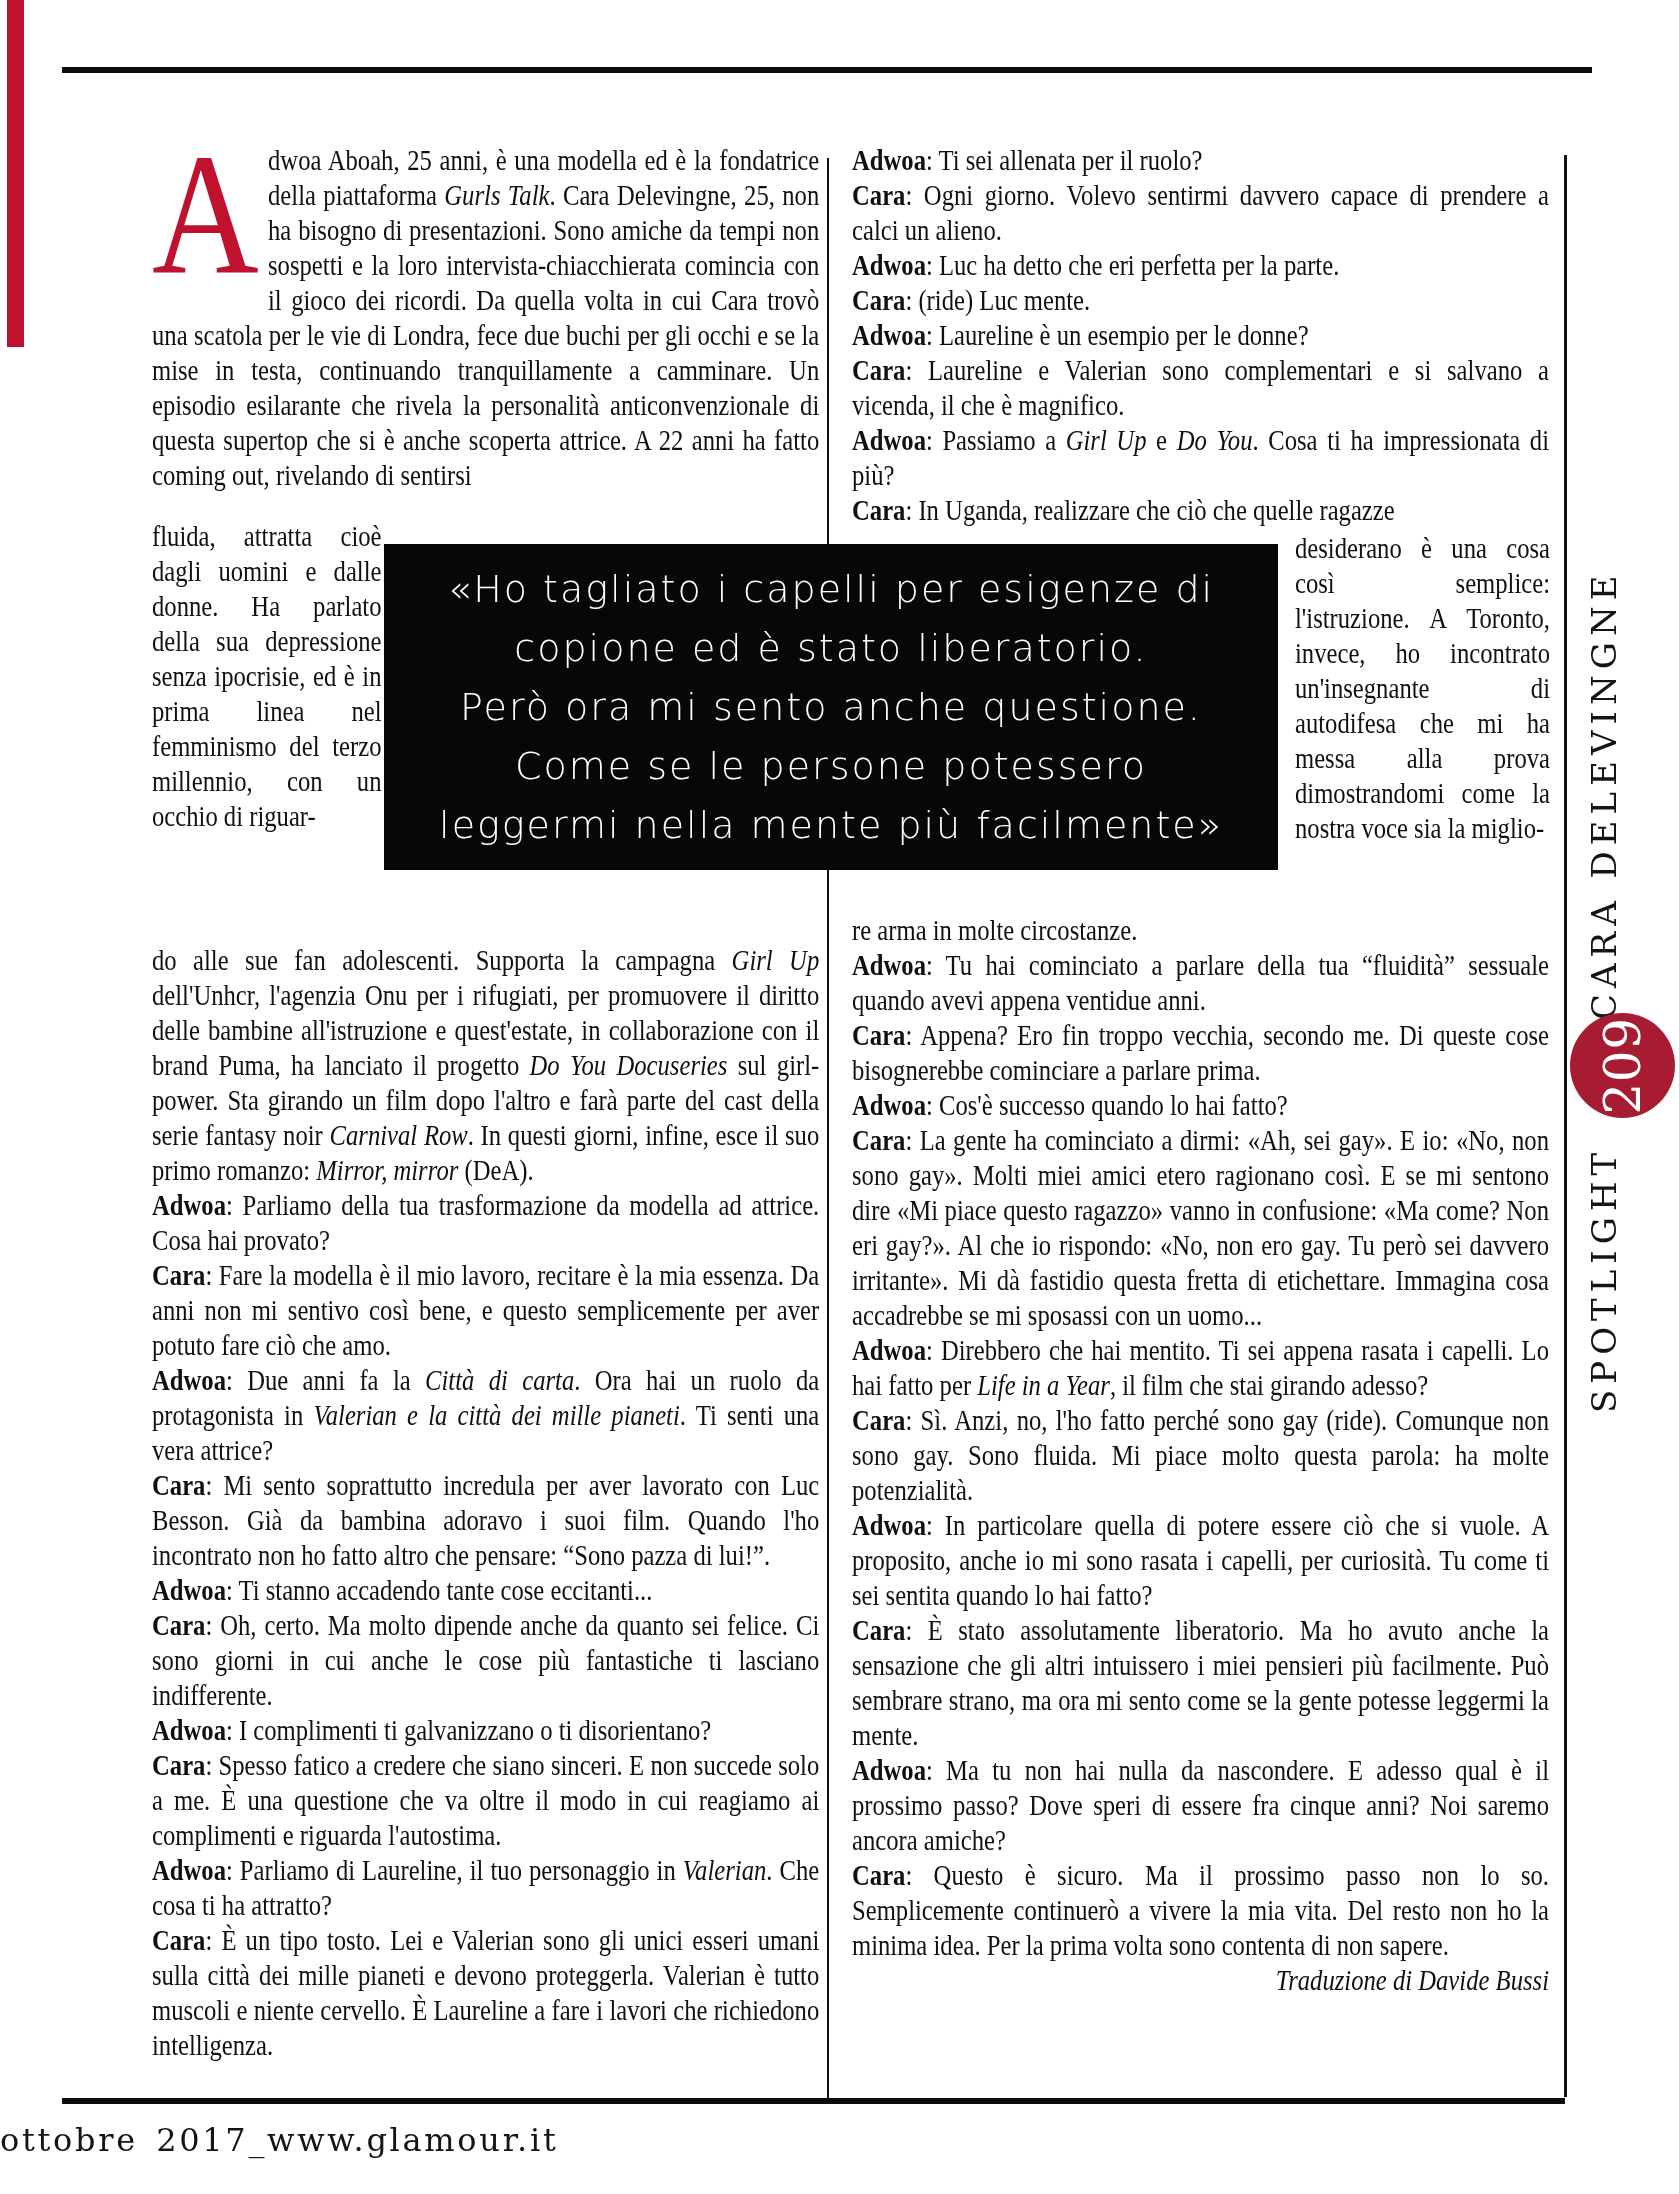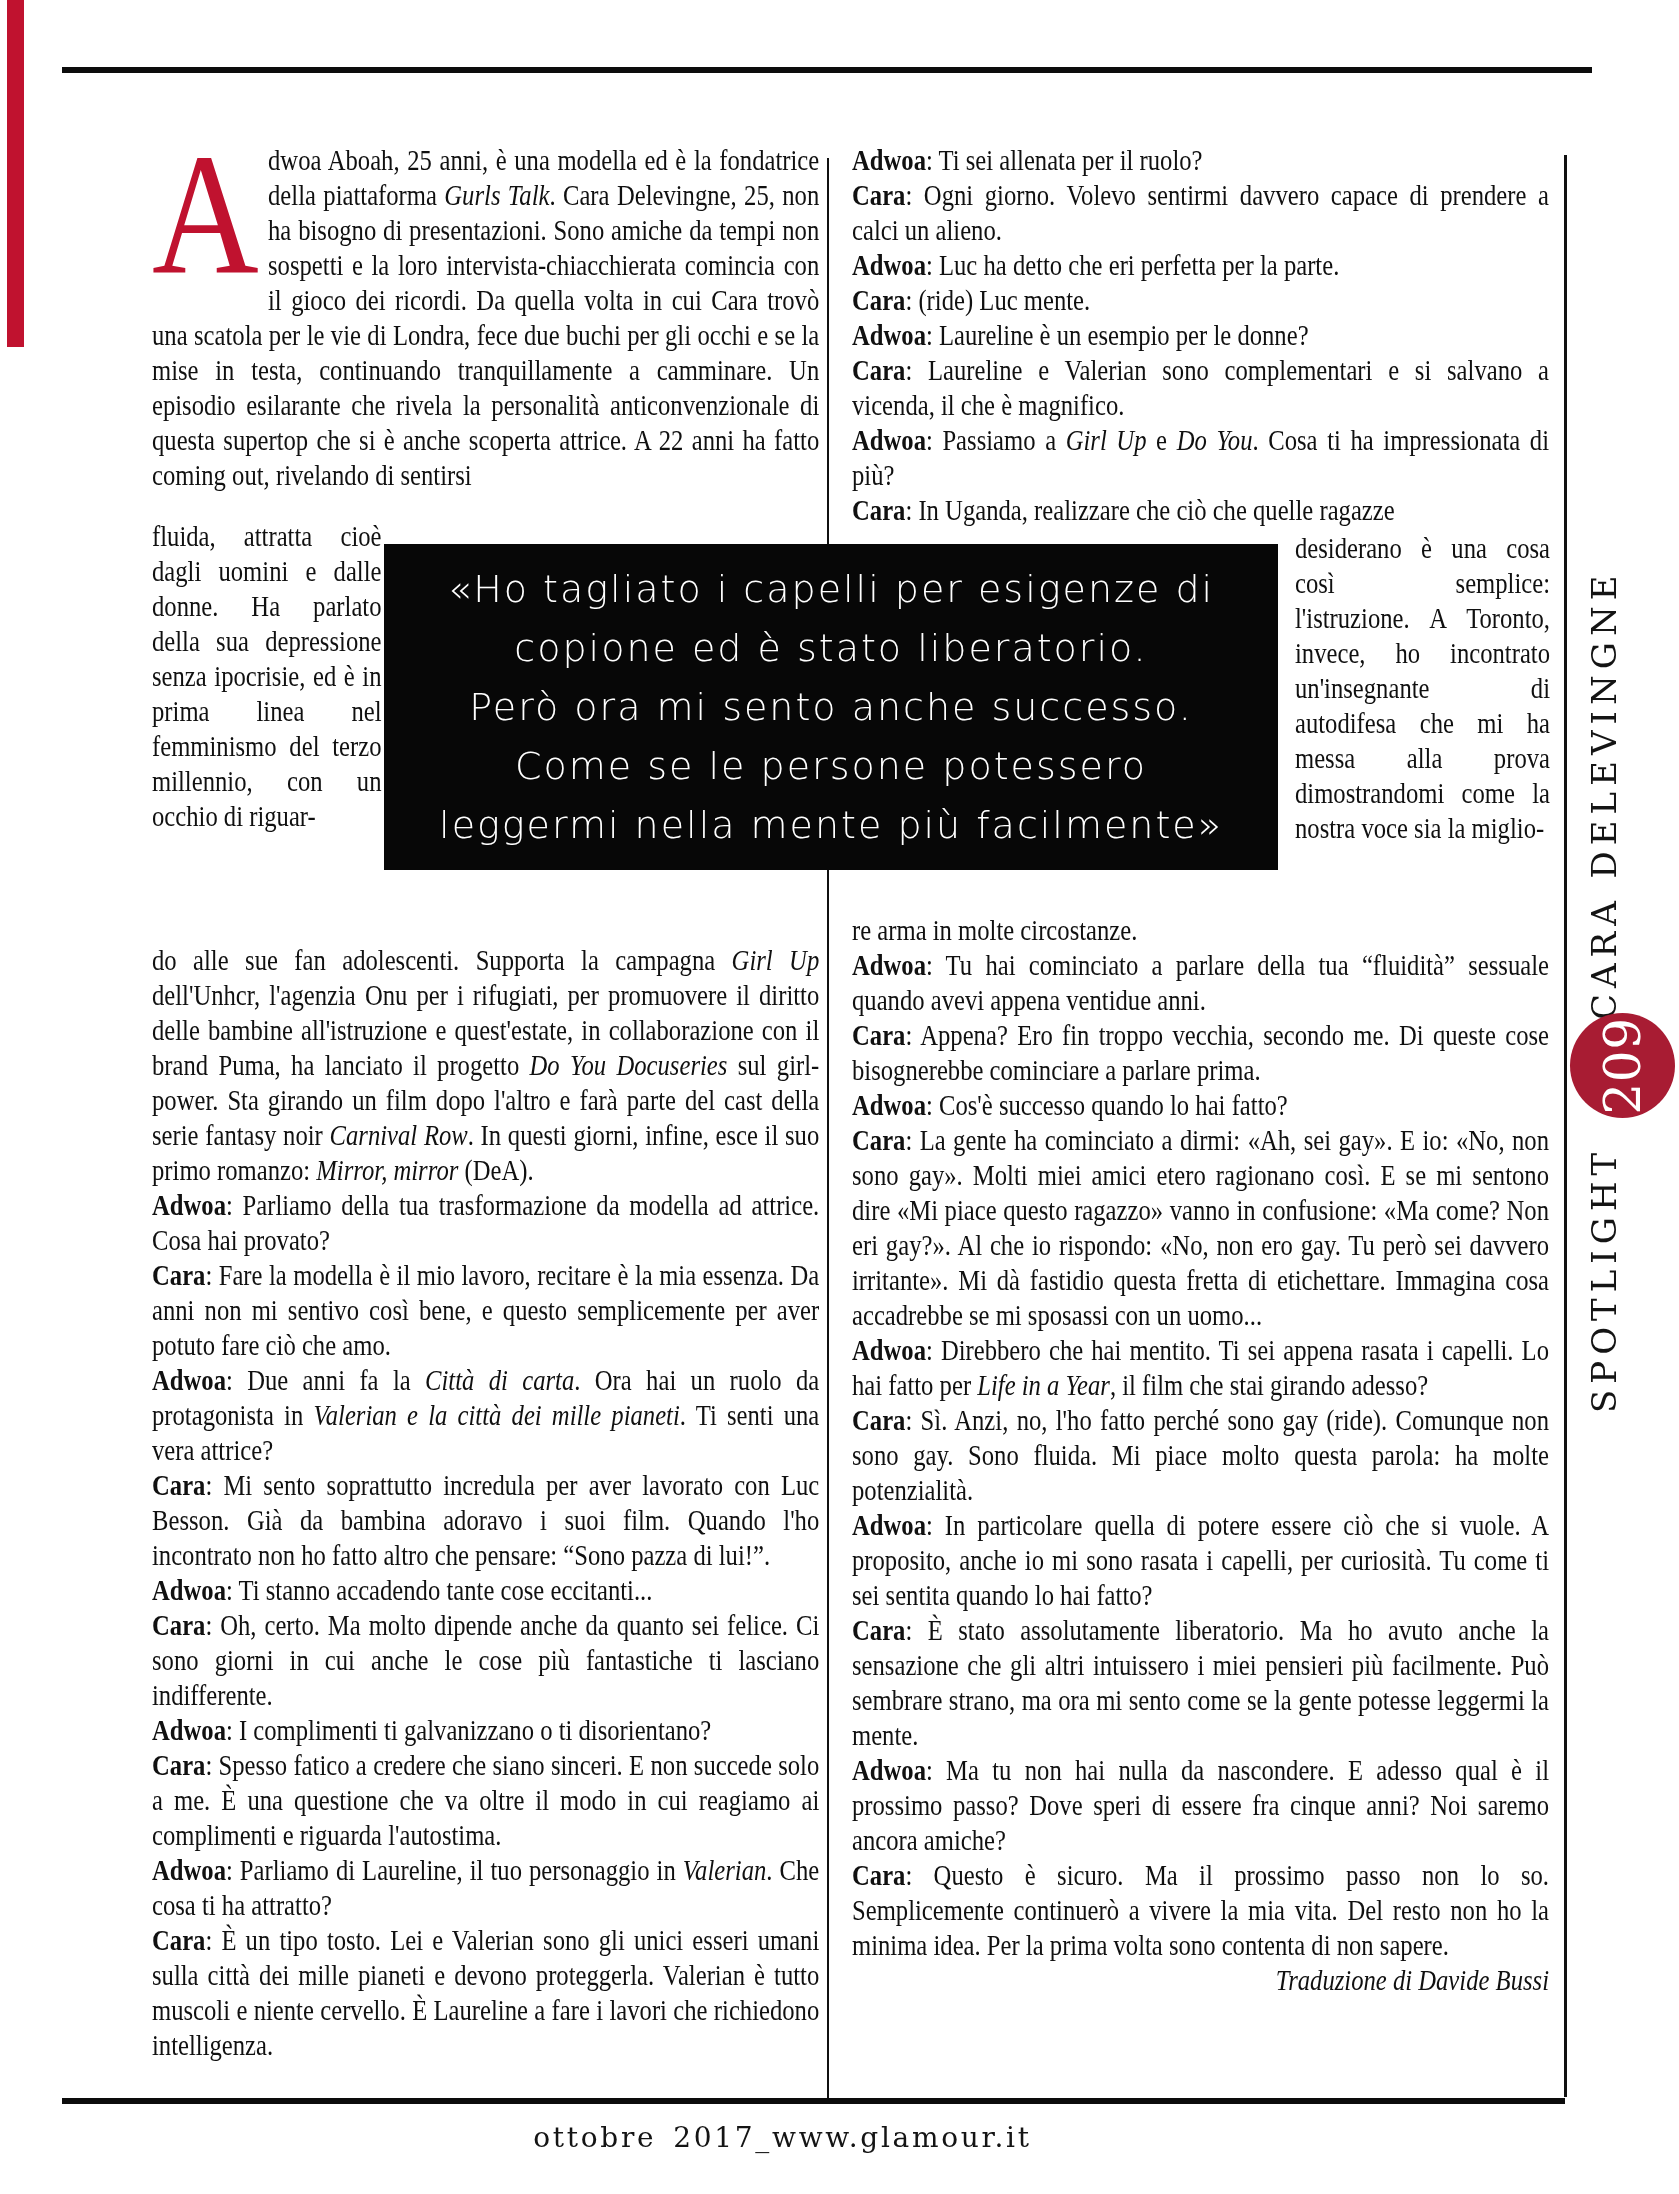--- a/index.html
+++ b/index.html
@@ -38,22 +38,22 @@
          font-family:"DejaVu Serif", serif;color:#141414;
          font-size:34px;letter-spacing:6px;white-space:nowrap;}
   .sidebar-name{left:1583px;top:582px;height:438px;line-height:43px;}
   .sidebar-spotlight{left:1583px;top:1140px;height:273px;line-height:43px;}
   .page-circle{left:1570px;top:1013px;width:105px;height:105px;border-radius:50%;
                background:var(--circle-red,#a81c33);display:flex;
                align-items:center;justify-content:center;}
   .page-circle span{transform:rotate(-90deg);color:#ffffff;font-size:50px;
                     font-family:"DejaVu Serif", serif;letter-spacing:0.7px;}
   
-  .footer{left:0;top:2121px;width:1565px;text-align:center;
-          font-family:"DejaVu Serif", serif;font-size:28px;letter-spacing:2.7px;
+  .footer{left:0;top:2121px;width:1565px;text-align:left;
+          font-family:"DejaVu Serif", serif;font-size:32px;letter-spacing:2.7px;
           word-spacing:5.4px;color:#141414;}
 </style>
 </head>
 <body>
 
 <div class="abs red-strip"></div>
 <div class="abs top-bar"></div>
 <div class="abs bottom-bar"></div>
 <div class="abs divider-center"></div>
 <div class="abs divider-right"></div>
@@ -72,21 +72,21 @@
     <p class="qa"><b>Cara</b>: Laureline e Valerian sono complementari e si salvano a vicenda, il che è magnifico.</p>
     <p class="qa"><b>Adwoa</b>: Passiamo a <i>Girl Up</i> e <i>Do You</i>. Cosa ti ha impressionata di più?</p>
     <p class="qa"><b>Cara</b>: In Uganda, realizzare che ciò che quelle ragazze</p>
   </div>
 
 <div class="abs textblock col1-narrow">fluida, attratta cioè dagli uomini e dalle donne. Ha parlato della sua depressione senza ipocrisie, ed è in prima linea nel femminismo del terzo millennio, con un occhio di riguar-</div>
 
 <div class="abs quote-box">
   <div class="quote-text">«Ho tagliato i capelli per esigenze di
 copione ed è stato liberatorio.
-Però ora mi sento anche successo.
+Però ora mi sento anche questione.
 Come se le persone potessero
 leggermi nella mente più facilmente»</div>
 </div>
 
 <div class="abs textblock col2-narrow">desiderano è una cosa così semplice: l'istruzione. A Toronto, invece, ho incontrato un'insegnante di autodifesa che mi ha messa alla prova dimostrandomi come la nostra voce sia la miglio-</div>
 
 <div class="abs textblock col1-rest">
   <p>do alle sue fan adolescenti. Supporta la campagna <i>Girl Up</i> dell'Unhcr, l'agenzia Onu per i rifugiati, per promuovere il diritto delle bambine all'istruzione e quest'estate, in collaborazione con il brand Puma, ha lanciato il progetto <i>Do You Docuseries</i> sul girl-power. Sta girando un film dopo l'altro e farà parte del cast della serie fantasy noir <i>Carnival Row</i>. In questi giorni, infine, esce il suo primo romanzo: <i>Mirror, mirror</i> (DeA).</p>
   <div>
       <p class="qa"><b>Adwoa</b>: Parliamo della tua trasformazione da modella ad attrice. Cosa hai provato?</p>

